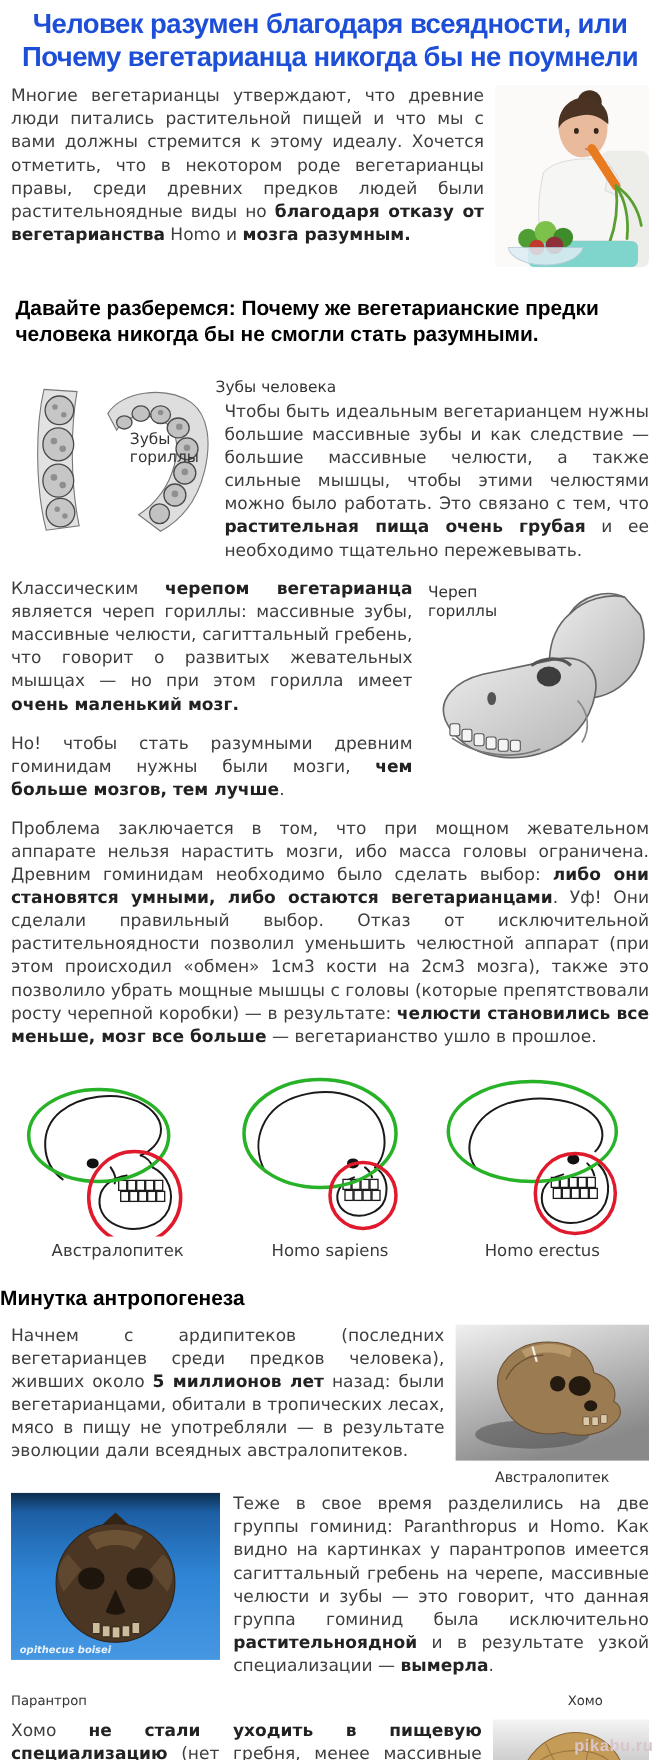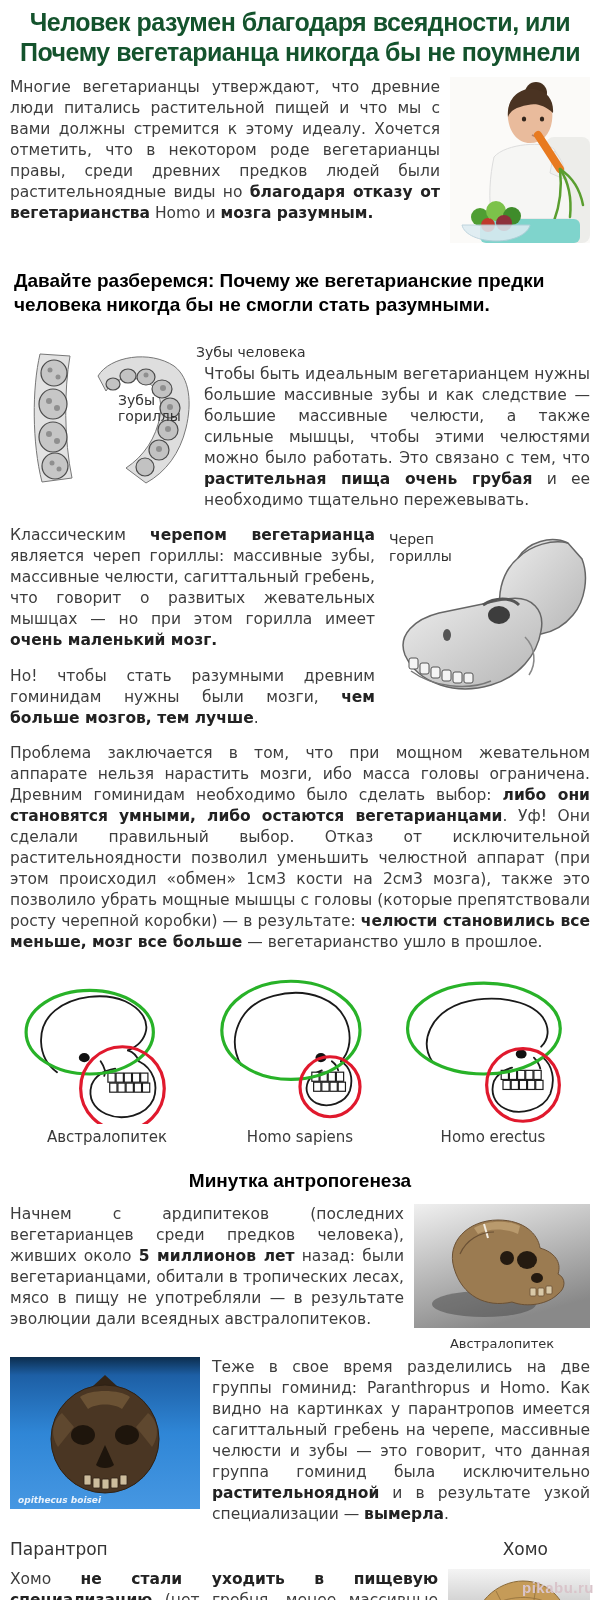--- a/index.html
+++ b/index.html
@@ -1,23 +1,23 @@
 <!DOCTYPE html>
 <html lang="ru"><head>
 <meta charset="utf-8">
 <style>
   html,body{margin:0;padding:0;background:#fff;}
   .page{position:relative;width:600px;height:1600px;margin:0 auto;overflow:hidden;background:#fff;
         font-family:"DejaVu Sans",sans-serif;color:#3d3d3d;}
   h1{font-family:"Liberation Sans",sans-serif;font-weight:700;font-size:25px;line-height:1.18;
-     letter-spacing:-0.5px;text-align:center;color:#14532d;margin:8px 6px 10px;}
+     letter-spacing:-0.5px;text-align:center;color:#1d4ed8;margin:8px 6px 10px;}
   h2{font-family:"Liberation Sans",sans-serif;font-weight:700;font-size:19px;line-height:1.25;
      color:#000;margin:16px 14px 8px;}
   h3{font-family:"Liberation Sans",sans-serif;font-weight:700;font-size:19px;
-     text-align:center;color:#000;margin:24px 0 12px;}
+     color:#000;margin:24px 0 12px;}
   section{margin:0 10px;}
   .clearfix::after{content:"";display:block;clear:both;}
   p.body{font-size:15.5px;line-height:1.36;text-align:justify;margin:0 0 14px;}
   p.body b{color:#222;}
   .fig-right{float:right;margin:0 0 6px 10px;}
   .fig-left{float:left;margin:0 12px 4px 0;}
   figure{margin:0;padding:0;}
   .lbl{font-size:14px;color:#333;line-height:1.2;}
   .teeth-wrap{position:relative;padding-top:2px;margin-top:29px;}
   .lbl-human{position:absolute;left:186px;top:-2px;}
@@ -26,21 +26,21 @@
   .gorilla-fig{position:relative;width:205px;}
   .lbl-gskull{position:absolute;left:4px;top:6px;width:70px;}
   .skulls-row{display:flex;justify-content:space-between;padding:6px 4px 0;margin:0 8px;}
   .skull-item{display:flex;flex-direction:column;align-items:center;width:190px;}
   .skull-item figcaption{font-size:15px;color:#3a3a3a;margin-top:4px;}
   .c-green{stroke:#28b228;fill:none;stroke-width:3.5px;}
   .c-red{stroke:#e0192d;fill:none;stroke-width:3.5px;}
   .line{stroke:#1a1a1a;fill:none;stroke-width:2px;stroke-linecap:round;}
   .tooth{fill:#fff;stroke:#1a1a1a;stroke-width:1.3px;}
   .photo-cap{display:block;text-align:center;font-size:13px;color:#333;margin-top:4px;}
-  .cap-row{overflow:hidden;font-size:17px;color:#333;margin:2px 0 10px;}
+  .cap-row{overflow:hidden;font-size:12px;color:#333;margin:2px 0 10px;}
   .cap-row .cap-right{float:right;margin-right:42px;}
   .img-small-text{font:italic 700 9px "DejaVu Sans",sans-serif;fill:#e9f2fb;}
   .watermark{position:absolute;right:6px;bottom:4px;font-family:"Liberation Sans",sans-serif;
              font-weight:700;font-size:15px;color:#d9c4ca;letter-spacing:.5px;}
 </style>
 </head>
 <body>
 
 <div class="page">
 

